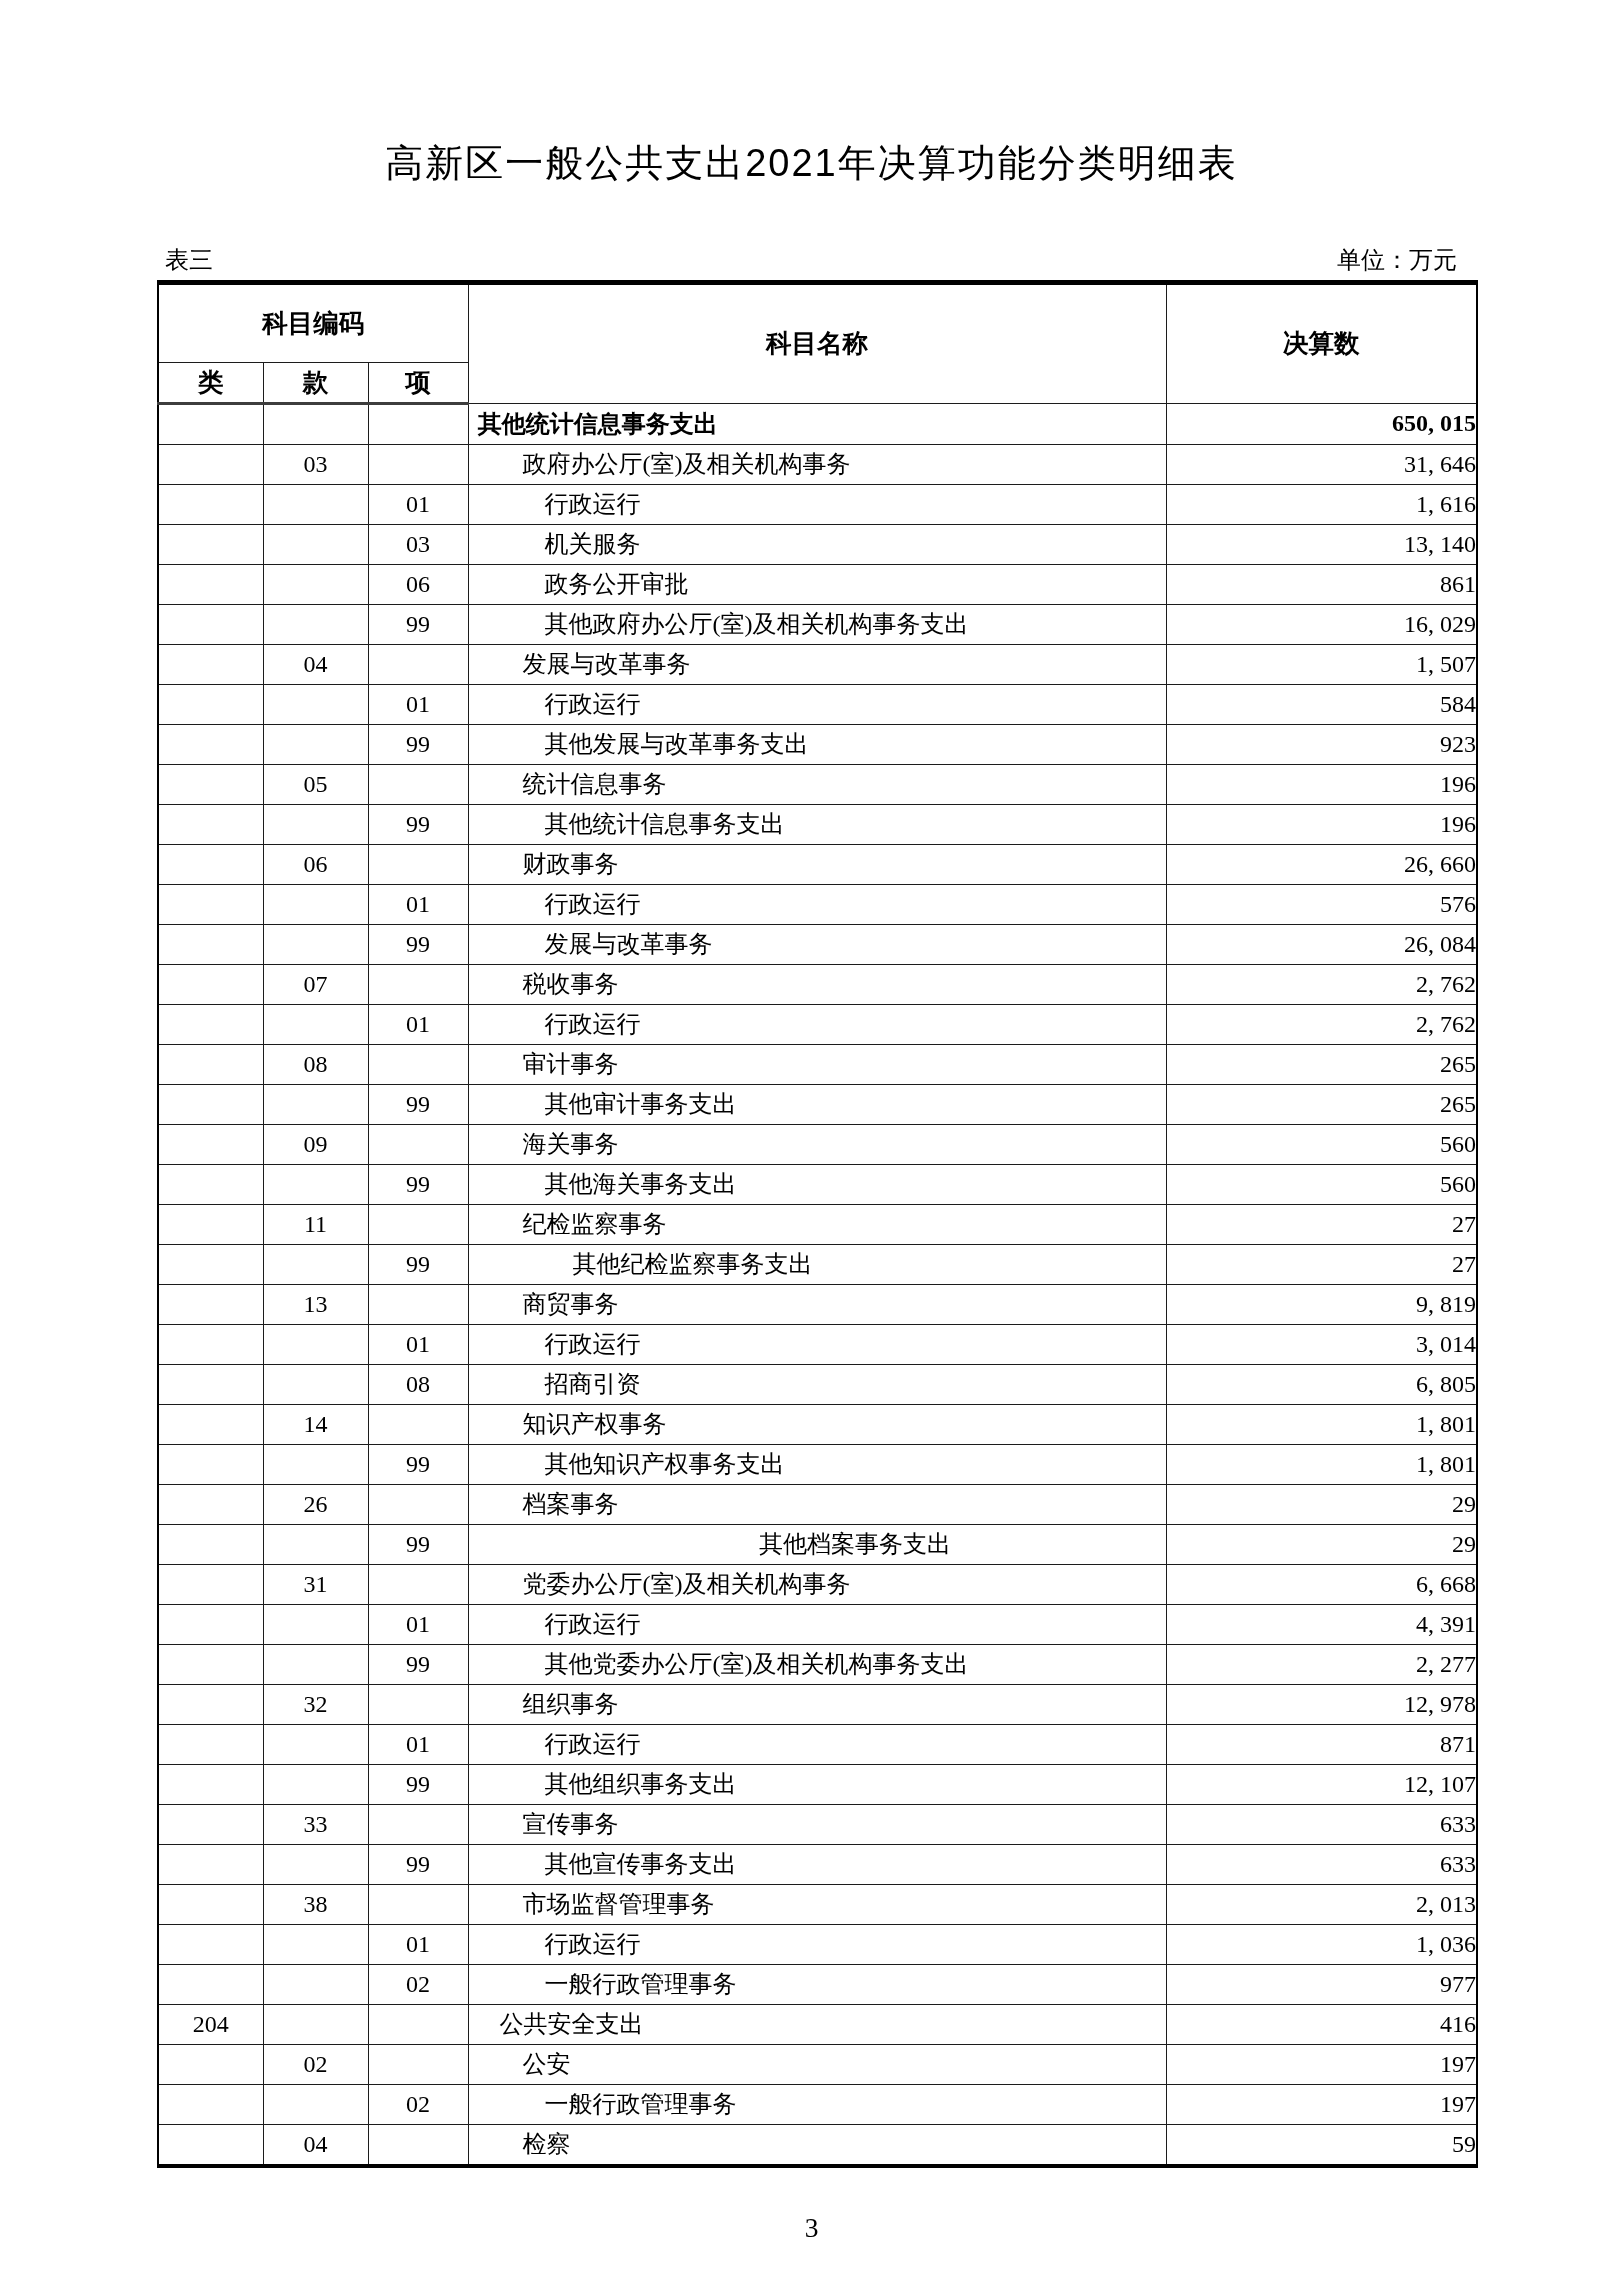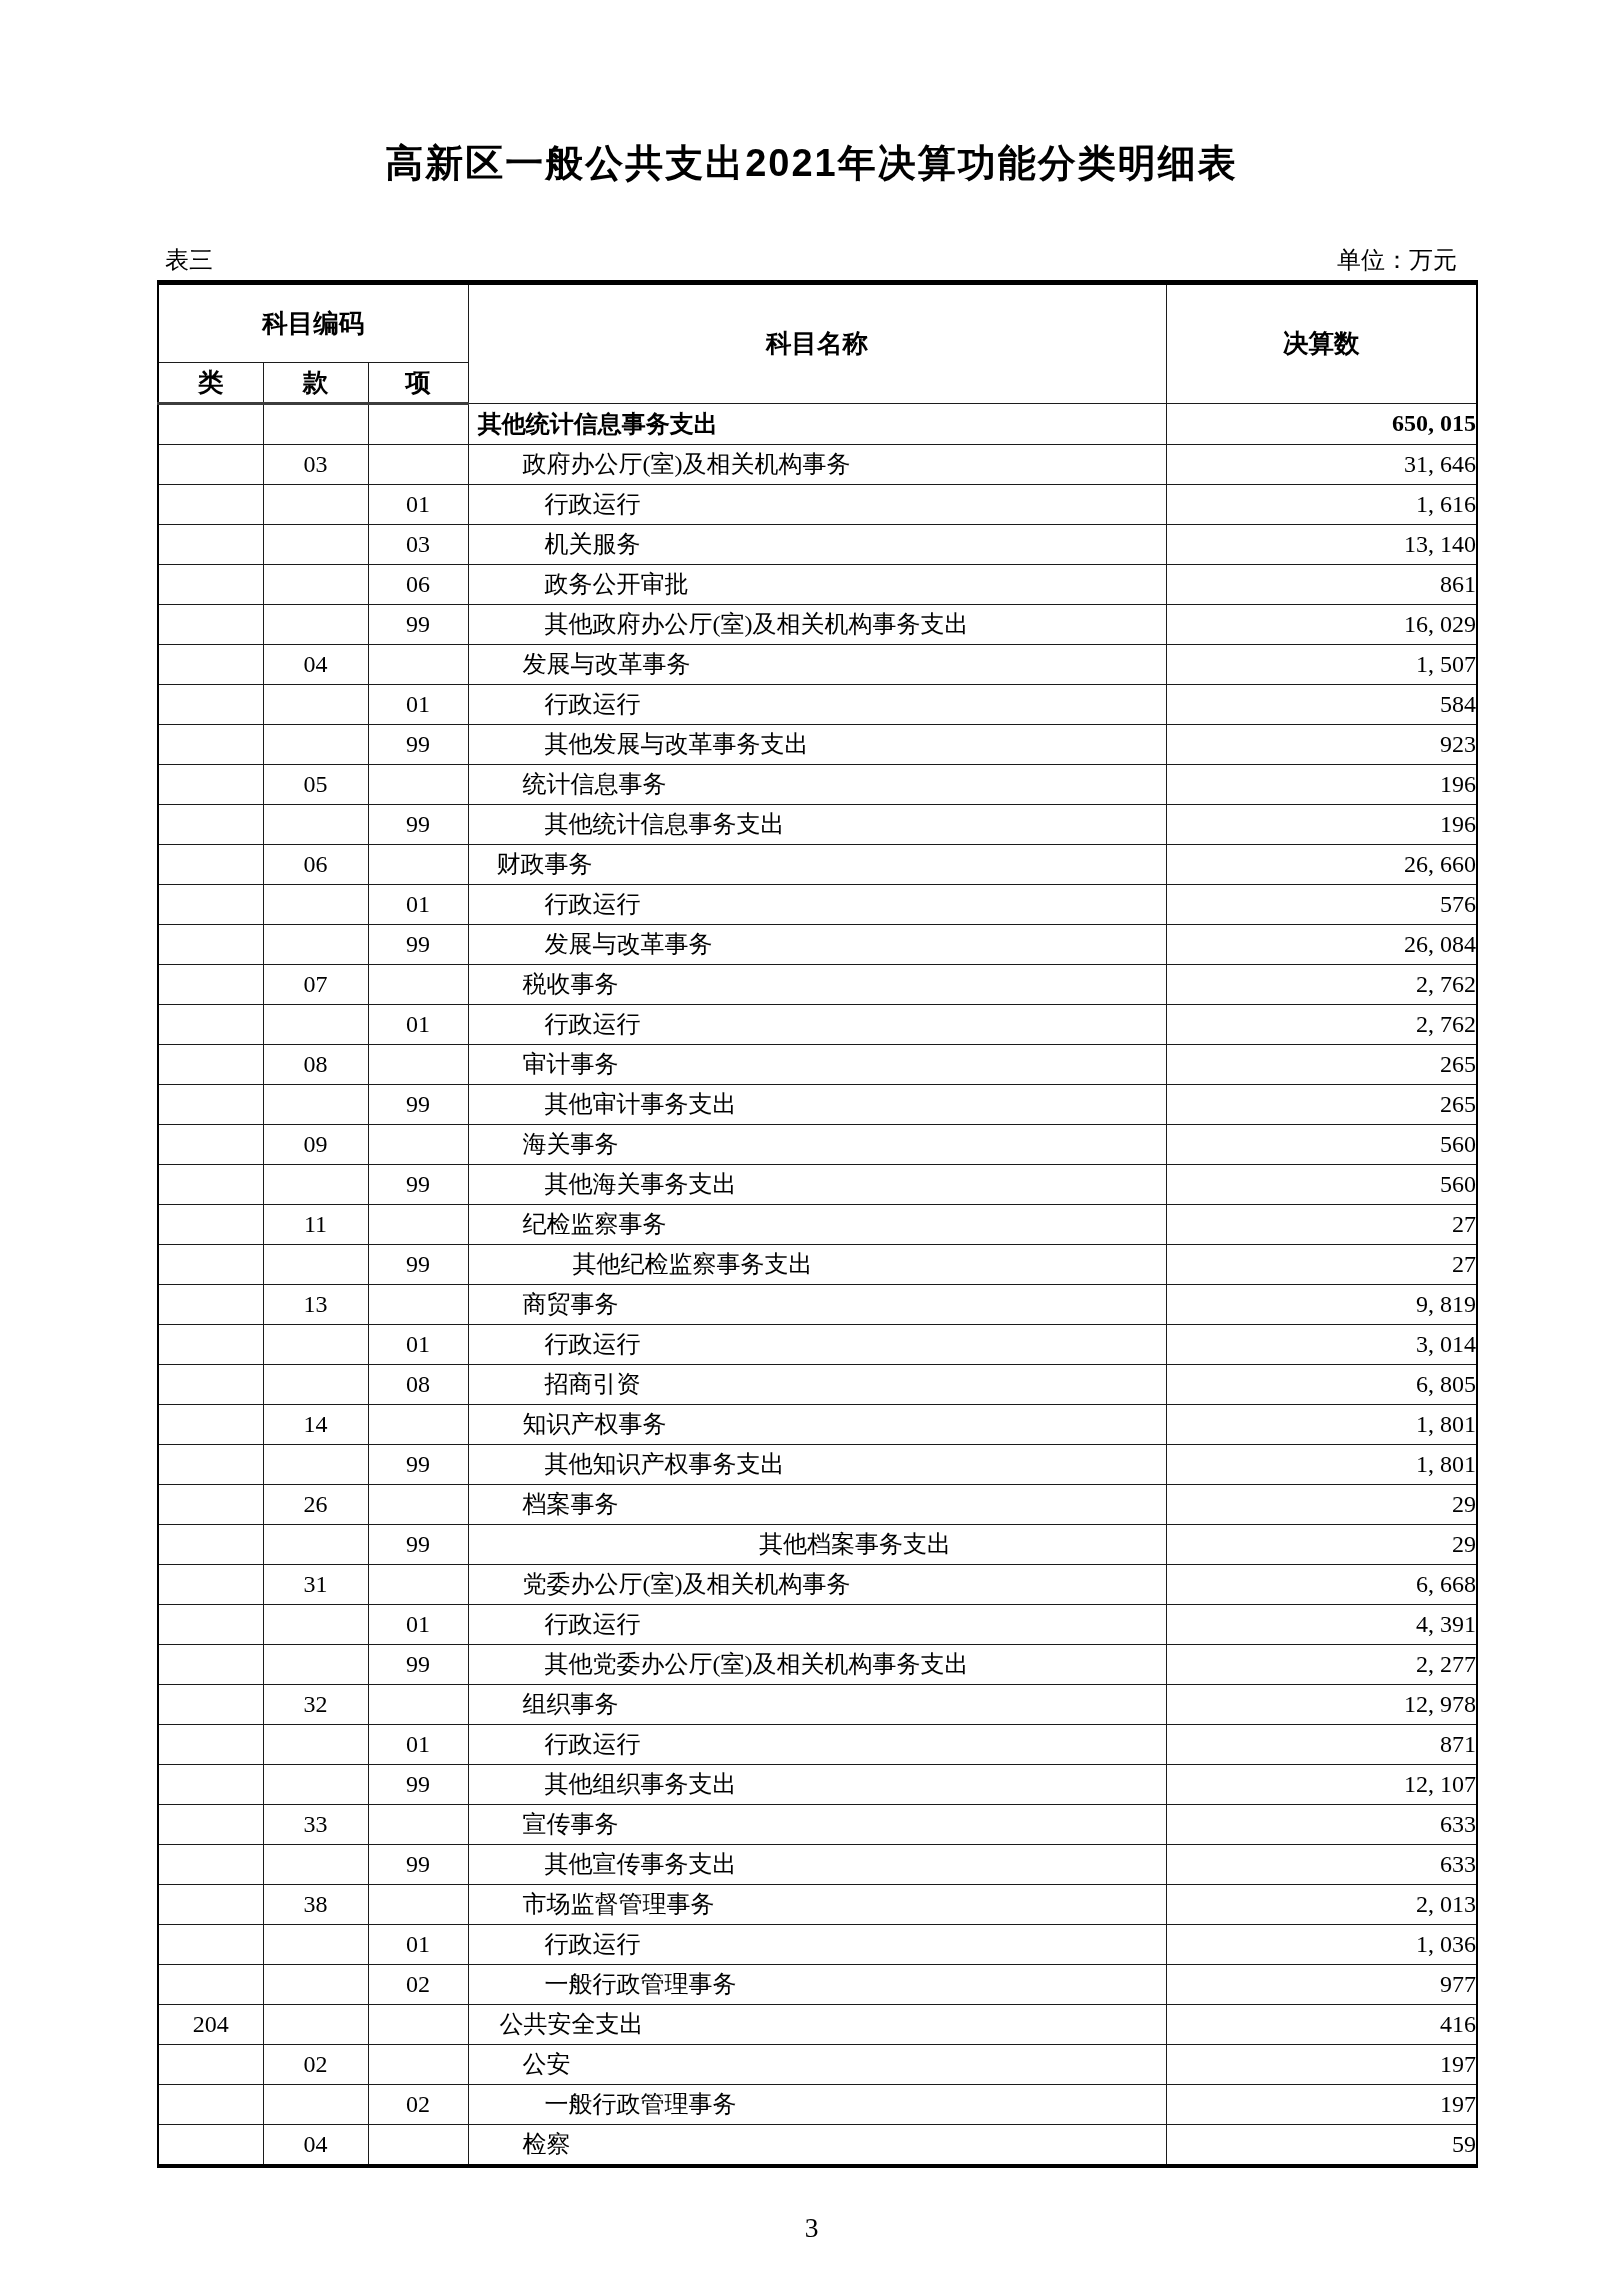--- a/index.html
+++ b/index.html
@@ -11,21 +11,21 @@
     color:#000;
     font-family:"Liberation Serif","DejaVu Serif",serif;
     overflow:hidden;
   }
   .title {
     margin:0;
     padding-top:141px;
     text-align:center;
     font-family:"Liberation Sans","DejaVu Sans",sans-serif;
     font-size:38px;
-    font-weight:700;
+    font-weight:400;
     letter-spacing:2px;
     line-height:1.2;
   }
   .meta {
     width:1292px;
     margin:58px 0 5.2px 165px;
     display:flex;
     justify-content:space-between;
     align-items:flex-end;
     font-size:24px;
@@ -182,21 +182,21 @@
           <td class="code"></td>
           <td class="code"></td>
           <td class="code">99</td>
           <td class="name" style="padding-left: 76px;">其他统计信息事务支出</td>
           <td class="val">196</td>
         </tr>
         <tr>
           <td class="code"></td>
           <td class="code">06</td>
           <td class="code"></td>
-          <td class="name" style="padding-left: 28px;">财政事务</td>
+          <td class="name" style="padding-left: 54px;">财政事务</td>
           <td class="val">26, 660</td>
         </tr>
         <tr>
           <td class="code"></td>
           <td class="code"></td>
           <td class="code">01</td>
           <td class="name" style="padding-left: 76px;">行政运行</td>
           <td class="val">576</td>
         </tr>
         <tr>

